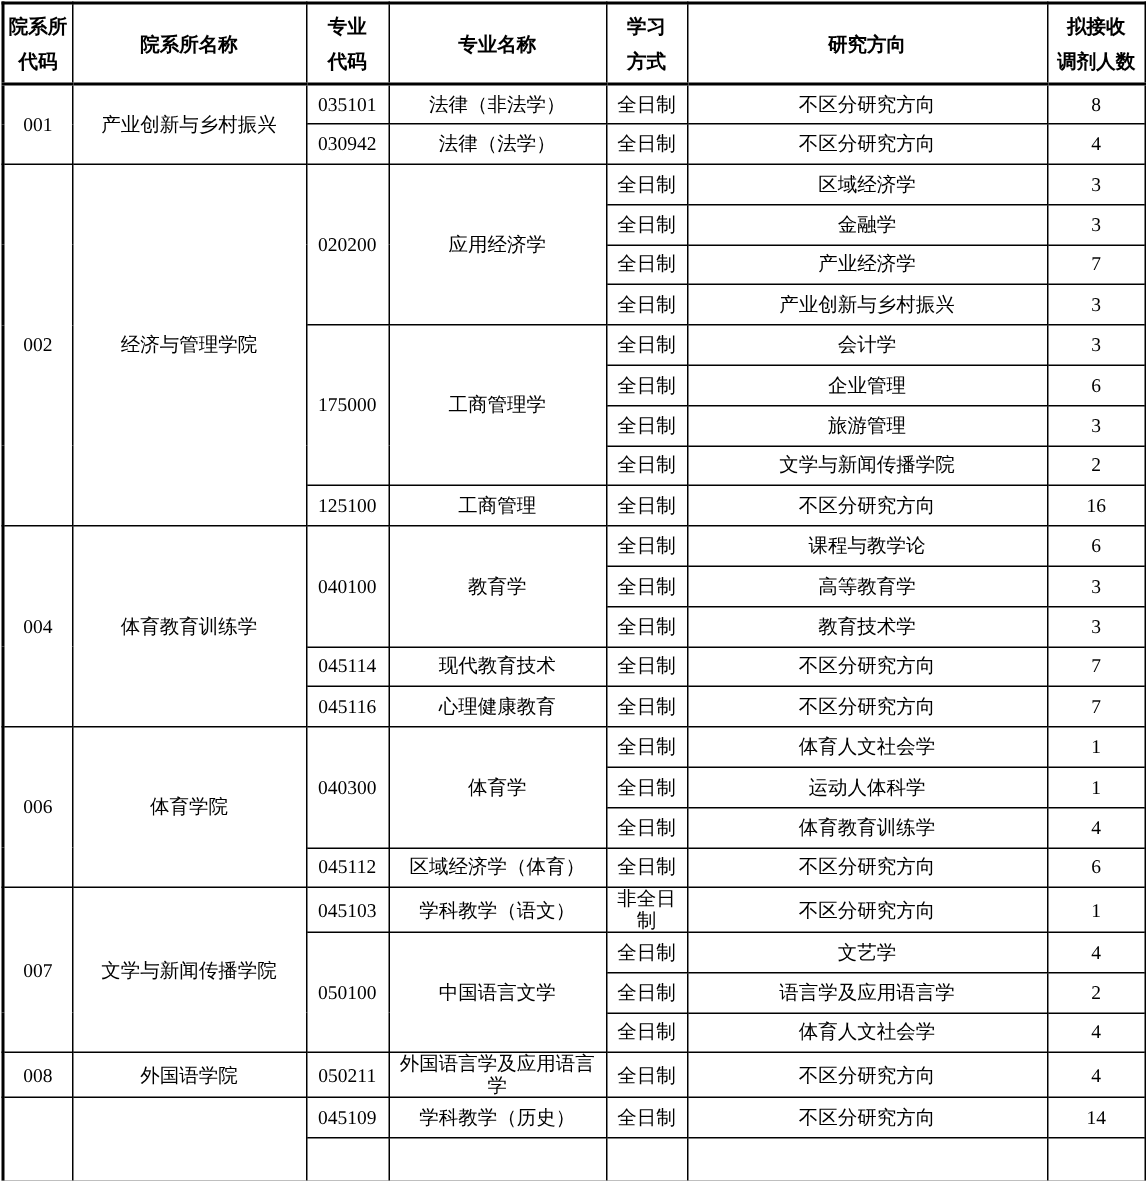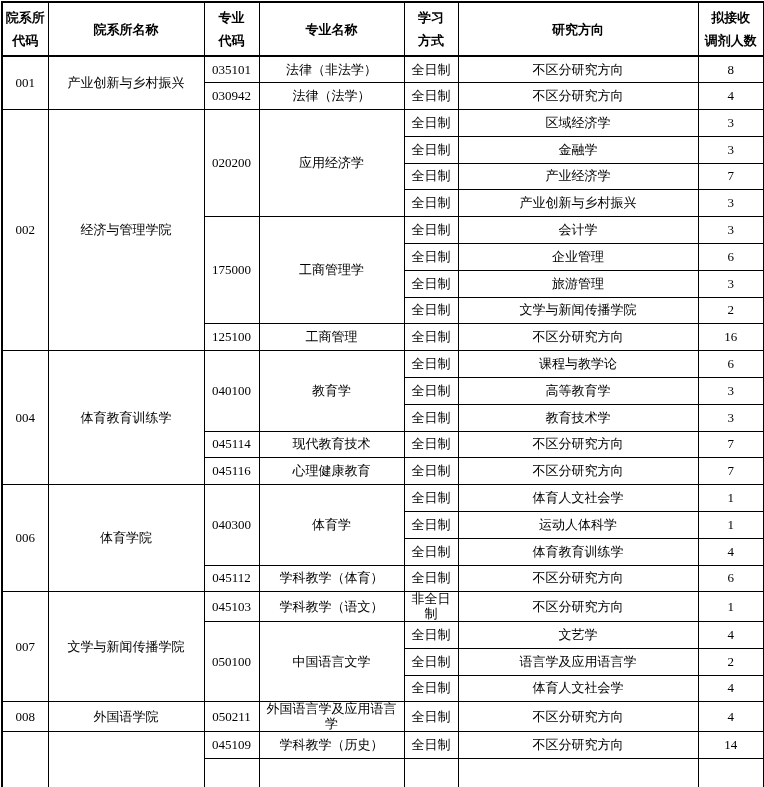--- a/index.html
+++ b/index.html
@@ -196,21 +196,21 @@
           <td>运动人体科学</td>
           <td>1</td>
         </tr>
         <tr>
           <td>全日制</td>
           <td>体育教育训练学</td>
           <td>4</td>
         </tr>
         <tr>
           <td>045112</td>
-          <td>学科教学（体育）</td>
+          <td>区域经济学（体育）</td>
           <td>全日制</td>
           <td>不区分研究方向</td>
           <td>6</td>
         </tr>
         <tr>
           <td rowspan="4">007</td>
           <td rowspan="4">文学与新闻传播学院</td>
           <td>045103</td>
           <td>学科教学（语文）</td>
           <td>非全日制</td>

